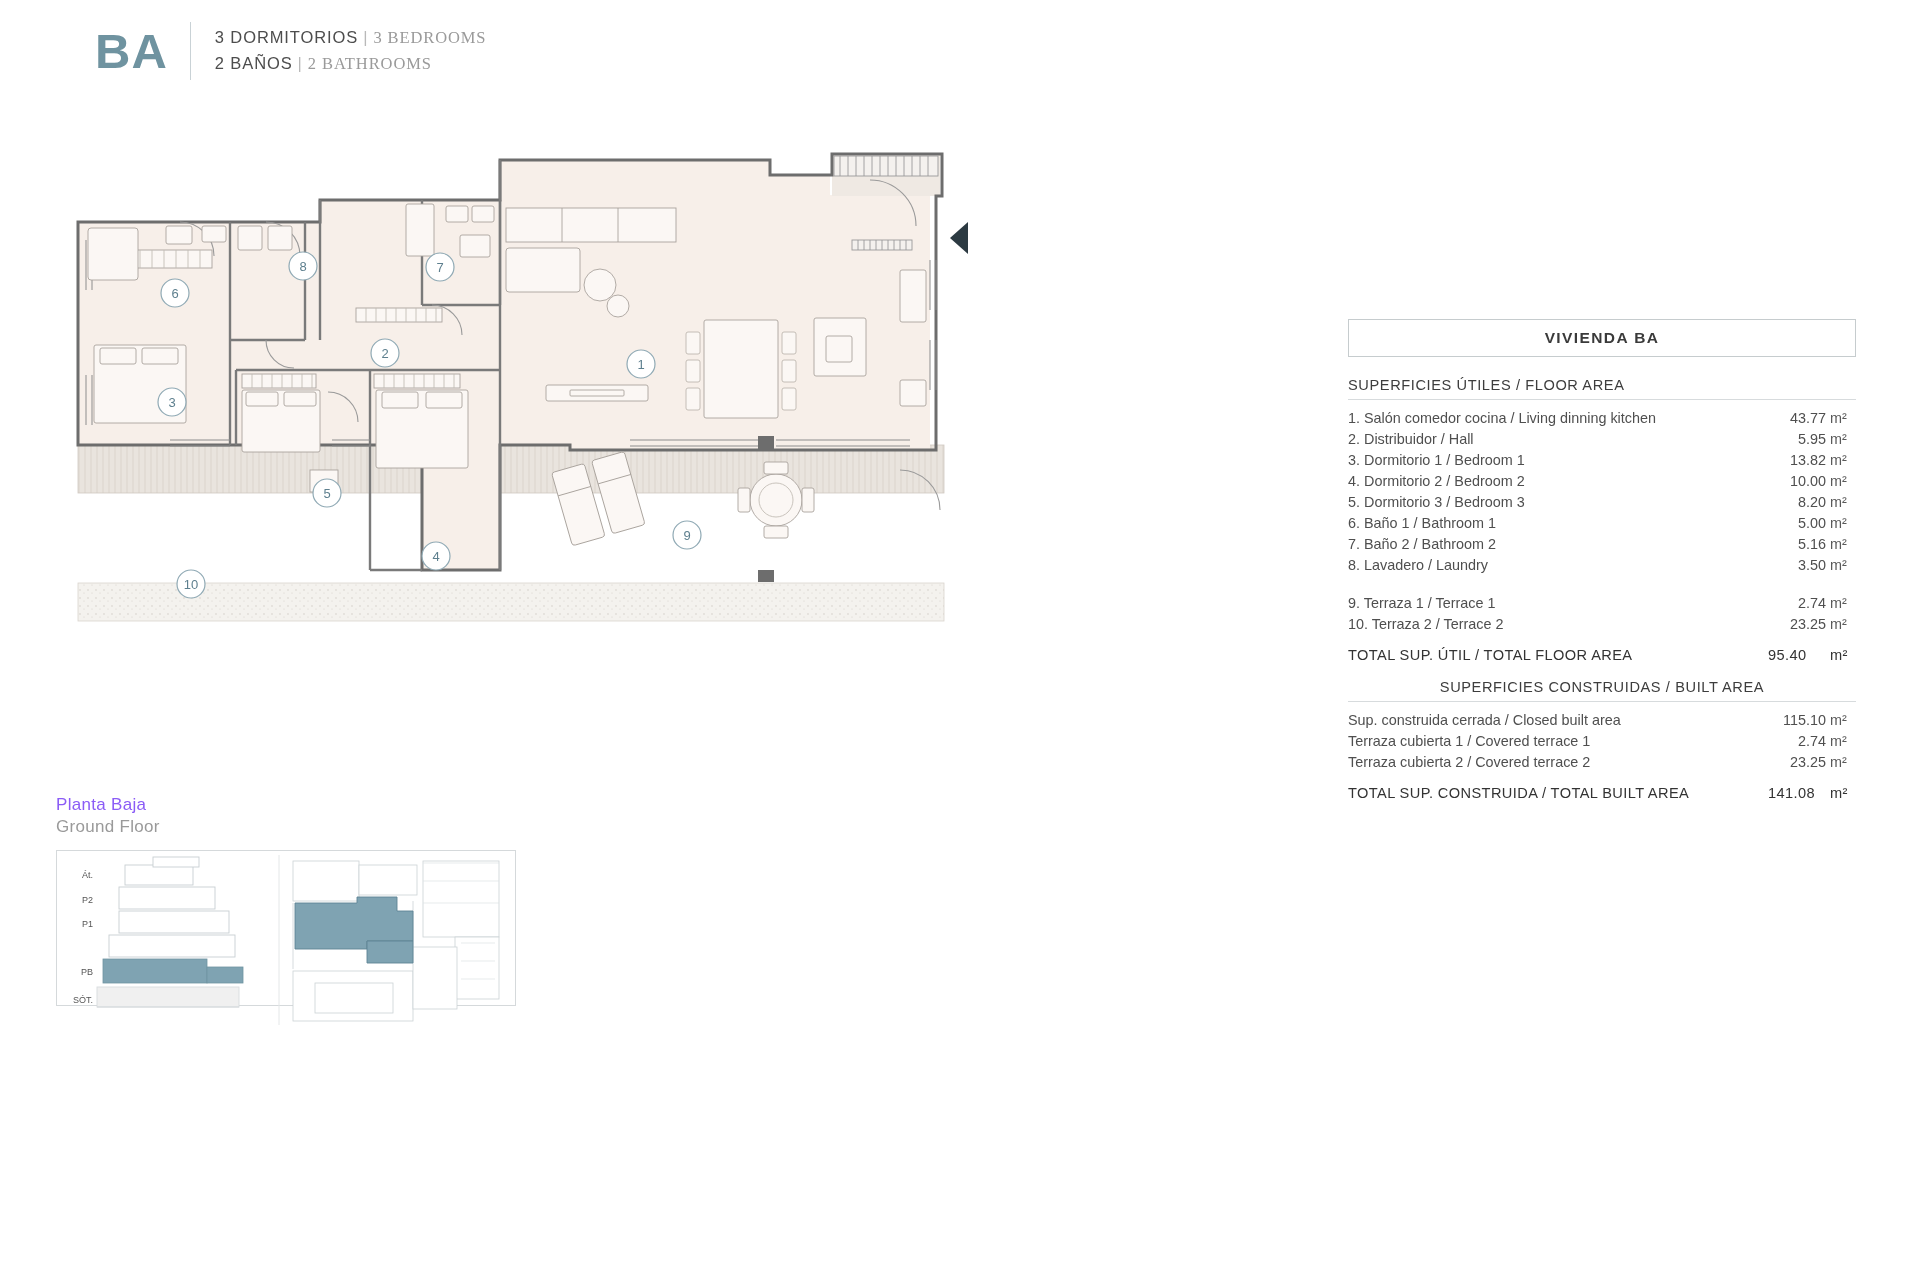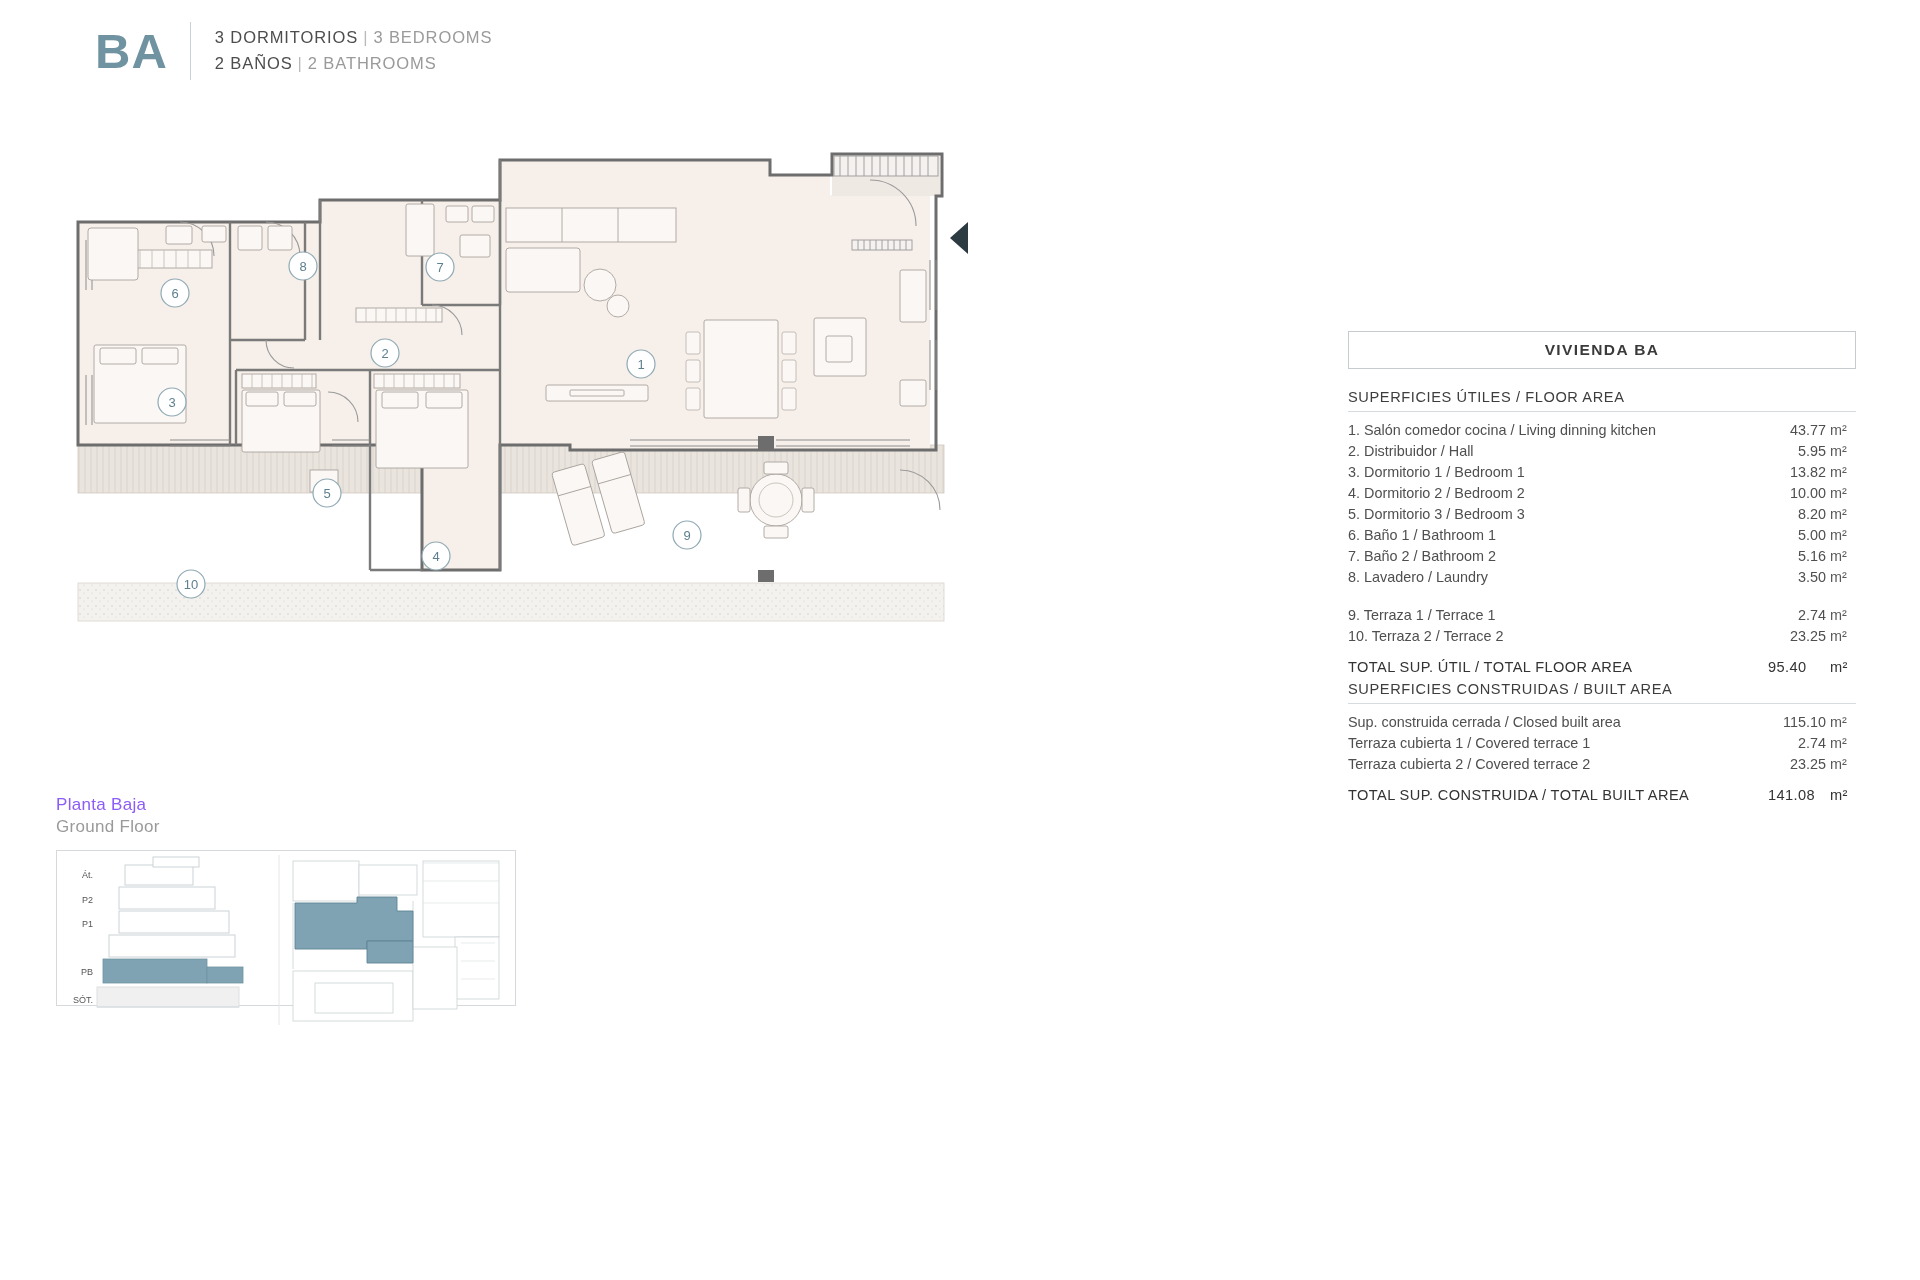--- a/index.html
+++ b/index.html
@@ -40,34 +40,34 @@
   }
   #header .specs { line-height: 1.55; }
   #header .spec-line {
     font-size: 16.5px;
     letter-spacing: 0.9px;
     color: #5d5d5d;
     white-space: nowrap;
   }
   #header .spec-line .es { color: #4d4d4d; }
   #header .spec-line .sep { color: #b9b9b9; padding: 0 5px; }
-  #header .spec-line .en { color: #9a9a9a; }
+  #header .spec-line .en { color: #9a9a9a; font-family: Liberation Serif, serif; }
 
   
   #plan {
     position: absolute;
     left: 70px; top: 140px;
     width: 1100px; height: 520px;
   }
   #plan svg { display: block; }
 
   
   #info-panel {
     position: absolute;
-    left: 1348px; top: 331px;
+    left: 1348px; top: 319px;
     width: 508px;
     font-size: 14.6px;
     color: #4a4a4a;
   }
   #info-title-box {
     border: 1px solid #c6ccce;
     height: 38px;
     display: flex;
     align-items: center;
     justify-content: center;
@@ -103,21 +103,21 @@
     align-items: baseline;
     padding: 4px 0 4px 0;
     font-size: 14.6px;
     letter-spacing: 0.4px;
     color: #333;
     margin-top: 9px;
   }
   .total-row .label { flex: 1 1 auto; }
   .total-row .val { width: 62px; text-align: left; padding-right: 12px; }
   .total-row .unit { width: 26px; text-align: left; }
-  .sect-2 { margin-top: 2px; }
+  .sect-2 { margin-top: 12px; text-align: center; }
 
   
   #footer {
     position: absolute;
     left: 56px; top: 795px;
   }
   #footer .fl1 {
     font-size: 17px;
     color: #8b5cf6;
     letter-spacing: 0.3px;

